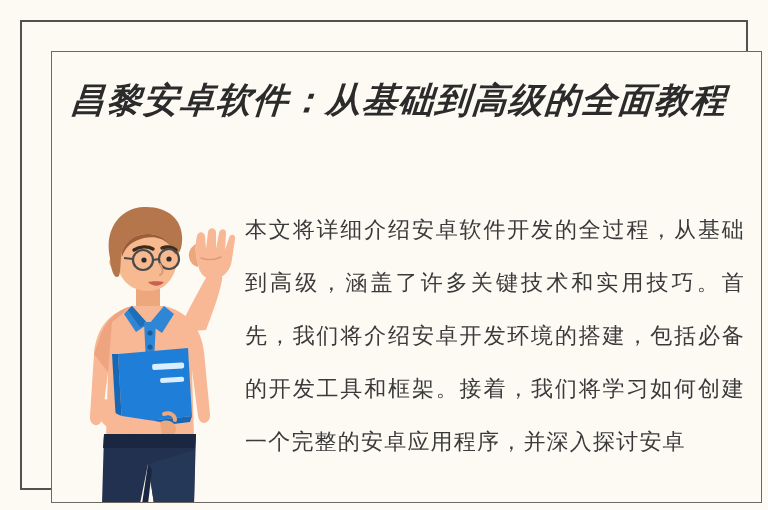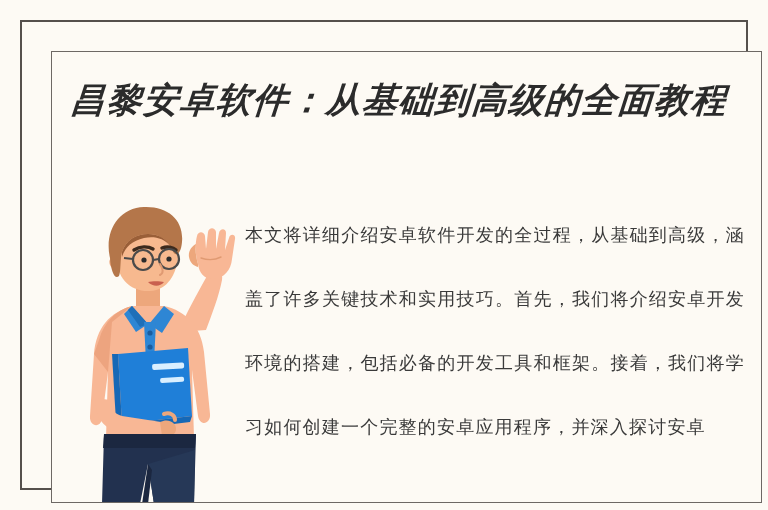--- a/index.html
+++ b/index.html
@@ -67,22 +67,22 @@
     position: absolute;
     left: 193px;
     top: 151px;
     width: 500px;
     height: 300px;
     overflow: hidden;
   }
   .body-text {
     color: #3a3a3a;
     font-family: "Liberation Sans", "DejaVu Sans", sans-serif;
-    font-size: 18px;
-    line-height: 64px;
+    font-size: 22px;
+    line-height: 53px;
     letter-spacing: 1.2px;
     text-align: justify;
     text-align-last: left;
     margin: 0;
   }
 
   
   .illo {
     position: absolute;
     left: 22px;

